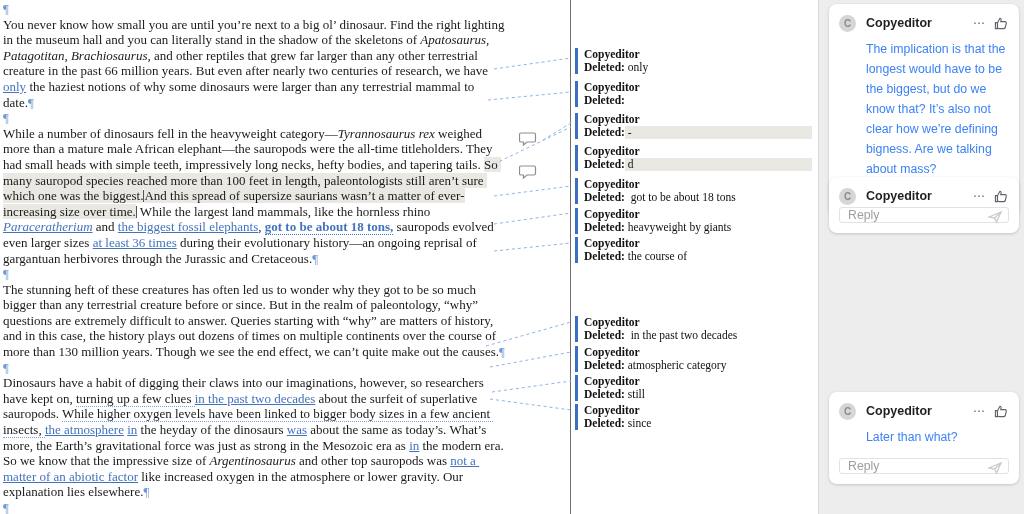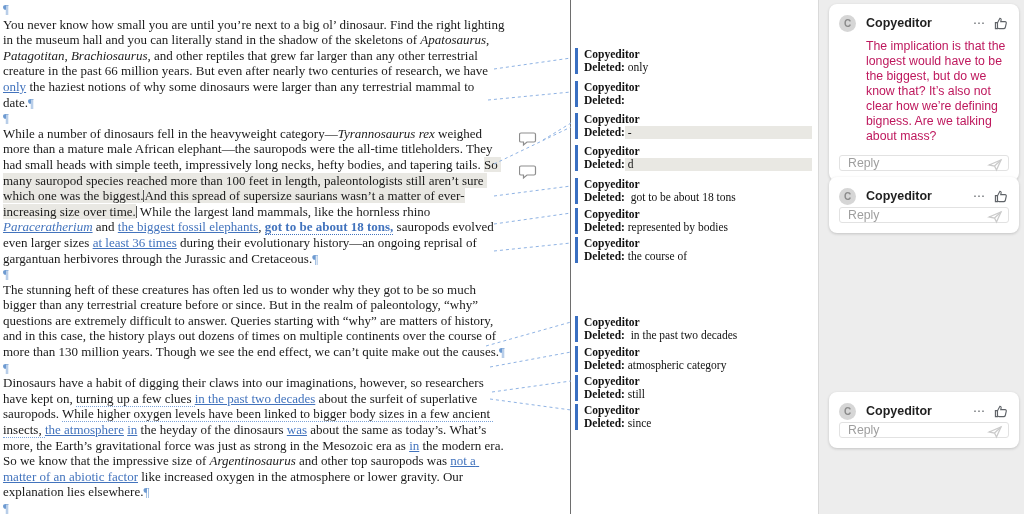--- a/index.html
+++ b/index.html
@@ -35,21 +35,21 @@
   #panel{position:absolute;left:818px;top:0;width:206px;height:514px;background:#ededed;
          border-left:1px solid #d9d9d9;z-index:2;font-family:"Liberation Sans",sans-serif;}
   .card{position:absolute;left:10px;width:190px;background:#fff;border-radius:8px;
         box-shadow:0 1px 3px rgba(0,0,0,.18);padding:10px;box-sizing:border-box;}
   .card-head{display:flex;align-items:center;height:18px;}
   .avatar{width:17px;height:17px;border-radius:50%;background:#d6d6d6;color:#8b8b8b;
           font-size:10px;font-weight:bold;line-height:17px;text-align:center;flex:none;}
   .cname{font-size:12.5px;font-weight:bold;color:#1f1f1f;margin-left:10px;flex:1;}
   .dots{color:#5f6368;font-size:12px;letter-spacing:1px;margin-right:8px;cursor:pointer;}
   .thumb{flex:none;cursor:pointer;display:flex;}
-  .cbody{margin:7px 0 9px 27px;font-size:12.3px;line-height:15px;color:#be185d;}
+  .cbody{margin:7px 0 9px 27px;font-size:12.3px;line-height:20px;color:#3b82f6;}
   .reply{position:relative;margin-left:0px;}
   .reply input{width:100%;box-sizing:border-box;height:16px;border:1px solid #e2e2e2;
         border-radius:3px;background:#fff;padding:0 24px 0 8px;font-size:12.3px;
         font-family:"Liberation Sans",sans-serif;color:#333;}
   .reply input::placeholder{color:#9e9e9e;}
   .sendic{position:absolute;right:6px;top:4px;}
 </style>
 </head>
 <body>
 
@@ -115,21 +115,21 @@
         <div class="chg-author">Copyeditor</div>
         <div class="chg-line">
           <span class="chg-action">Deleted:</span>
           <span class="chg-text">  got to be about 18 tons</span>
         </div>
       </div>
       <div class="chg" style="top: 208px;">
         <div class="chg-author">Copyeditor</div>
         <div class="chg-line">
           <span class="chg-action">Deleted:</span>
-          <span class="chg-text"> represented by bodies</span>
+          <span class="chg-text"> heavyweight by giants</span>
         </div>
       </div>
       <div class="chg" style="top: 237px;">
         <div class="chg-author">Copyeditor</div>
         <div class="chg-line">
           <span class="chg-action">Deleted:</span>
           <span class="chg-text"> the course of</span>
         </div>
       </div>
       <div class="chg" style="top: 316px;">
@@ -203,20 +203,21 @@
           <div class="avatar">C</div>
           <div class="cname">Copyeditor</div>
           <div class="dots">⋯</div>
           <div class="thumb">
             <svg width="15" height="15" viewBox="0 0 16 16" fill="none" stroke="#5f6368" stroke-width="1.2">
               <path d="M1.5 7h2.2v6.5H1.5z"></path>
               <path d="M3.7 12.8V7.3l2.6-4.9c.9 0 1.5.8 1.3 1.7L7.2 6h4.6c.9 0 1.5.8 1.3 1.7l-1 4.3c-.2.9-1 1.5-1.9 1.5H5.5z"></path>
             </svg>
           </div>
         </div>
+        <div class="cbody">Later than what?</div>
         <div class="reply"><input placeholder="Reply" style=""><span class="sendic"><svg width="16" height="16" viewBox="0 0 16 16" fill="none" stroke="#cbcbcb" stroke-width="1.3">
               <path d="M2 8 L14 3 L9.5 13 L7.5 9 Z"></path>
               <path d="M7.5 9 L14 3"></path>
             </svg></span></div>
       </div>
     </div>
 <div class="bubble" style="left: 519px; top: 131px;"><svg width="18" height="16" viewBox="0 0 18 16">
         <path d="M2 2 h13 a1.5 1.5 0 0 1 1.5 1.5 v6 a1.5 1.5 0 0 1 -1.5 1.5 h-7 l-3.5 3 v-3 h-2.5 a1.5 1.5 0 0 1 -1.5 -1.5 v-6 a1.5 1.5 0 0 1 1.5 -1.5 z" fill="#fff" stroke="#8d8d8d" stroke-width="1.2"></path>
       </svg></div>
     <div class="bubble" style="left: 519px; top: 164px;"><svg width="18" height="16" viewBox="0 0 18 16">

